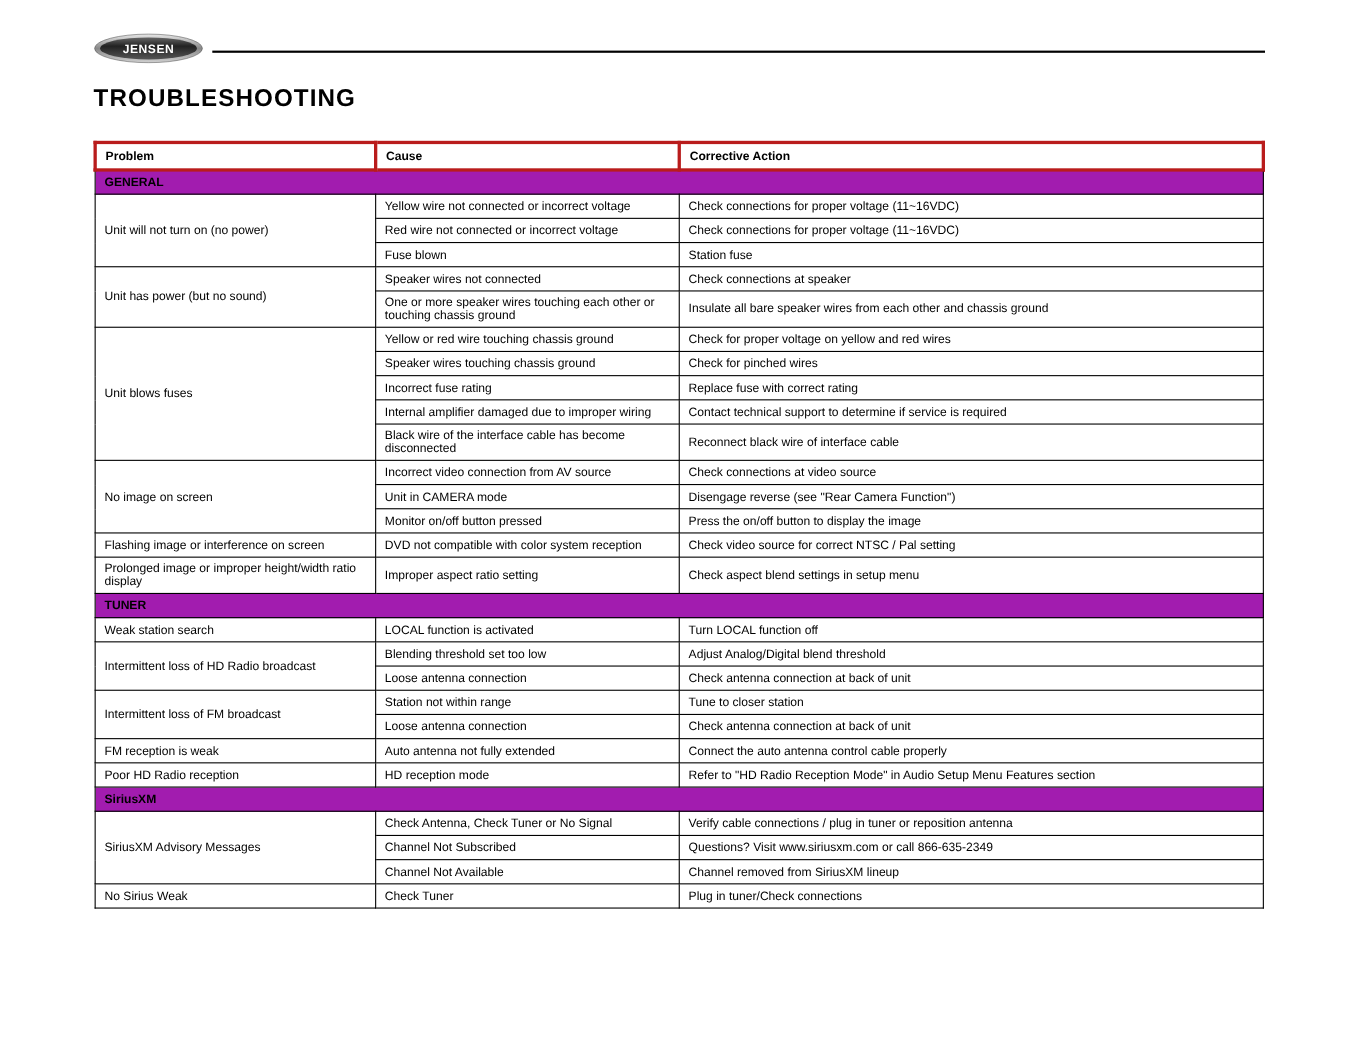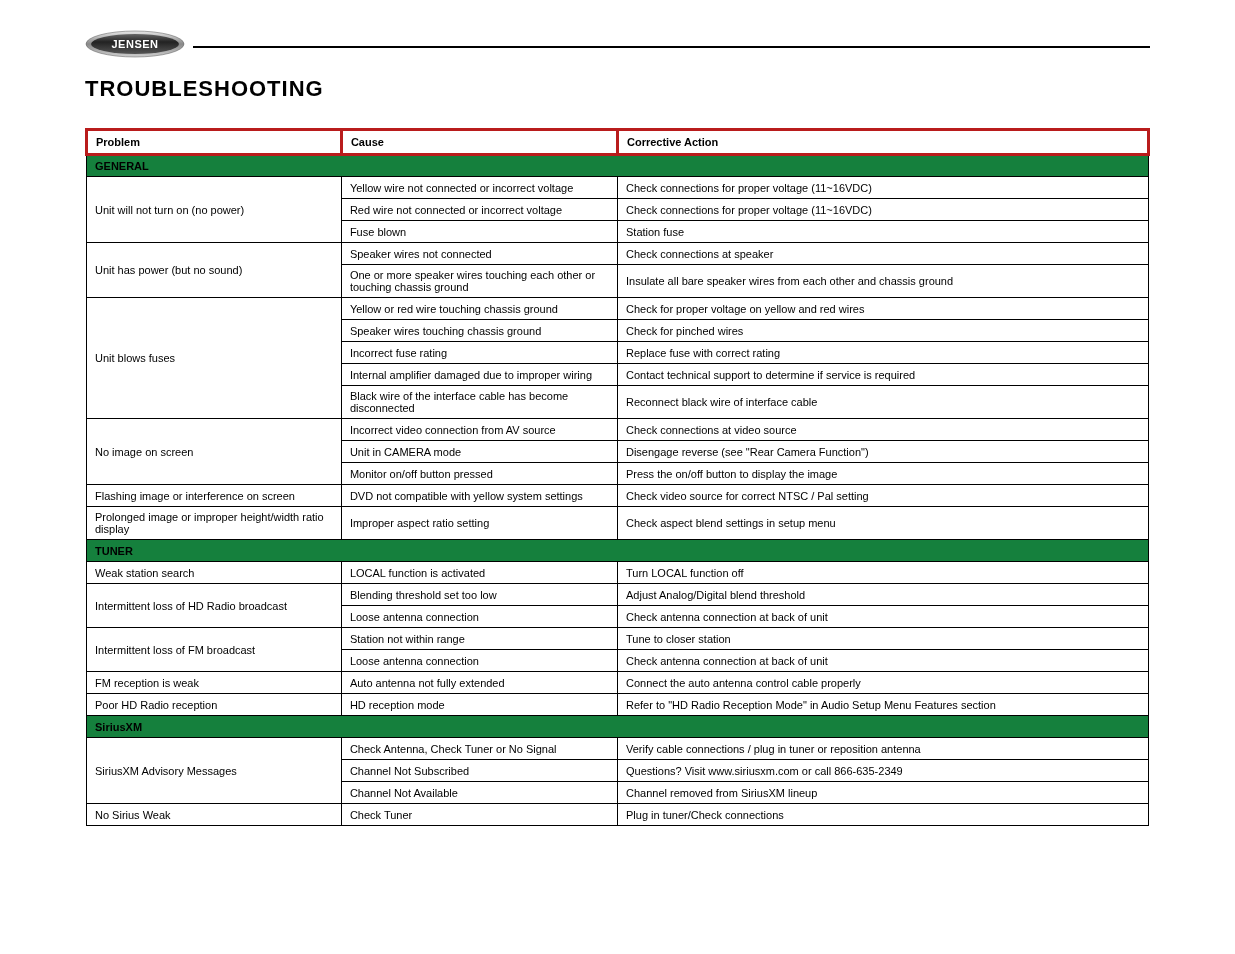--- a/index.html
+++ b/index.html
@@ -56,21 +56,21 @@
       vertical-align: middle;
     }
     td {
       border: 1px solid #000;
       padding: 4px 8px;
       height: 22px;
       vertical-align: middle;
     }
     .section-header {
       font-weight: bold;
-      background: #15803d;
+      background: #a21caf;
     }
     .section-header td {
       padding: 4px 8px;
     }
     col.c1 { width: 24%; }
     col.c2 { width: 26%; }
     col.c3 { width: 50%; }
   </style>
 </head>
 <body>
@@ -168,21 +168,21 @@
       <tr>
         <td>Unit in CAMERA mode</td>
         <td>Disengage reverse (see "Rear Camera Function")</td>
       </tr>
       <tr>
         <td>Monitor on/off button pressed</td>
         <td>Press the on/off button to display the image</td>
       </tr>
       <tr>
         <td rowspan="1">Flashing image or interference on screen</td>
-        <td>DVD not compatible with yellow system settings</td>
+        <td>DVD not compatible with color system reception</td>
         <td>Check video source for correct NTSC / Pal setting</td>
       </tr>
       <tr>
         <td rowspan="1">Prolonged image or improper height/width ratio display</td>
         <td>Improper aspect ratio setting</td>
         <td>Check aspect blend settings in setup menu</td>
       </tr>
       <tr class="section-header">
         <td colspan="3">TUNER</td>
       </tr>

